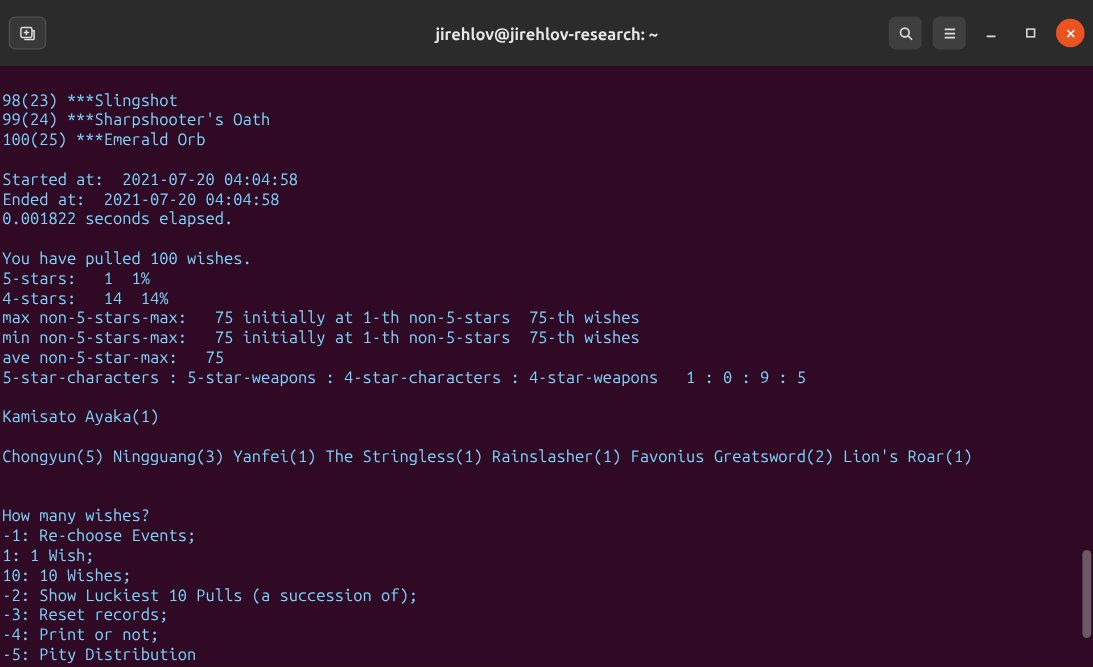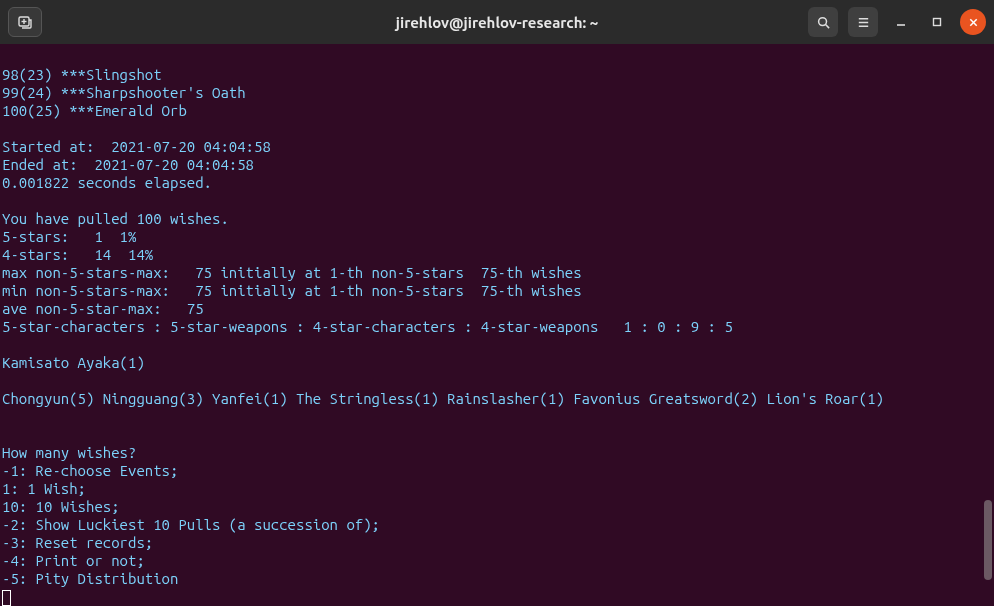--- a/index.html
+++ b/index.html
@@ -5,21 +5,21 @@
     * { margin: 0; padding: 0; box-sizing: border-box; }
     body {
       width: 994px;
       height: 606px;
       background: #300a24;
       font-family: "Ubuntu Mono", "DejaVu Sans Mono", monospace;
       overflow: hidden;
       position: relative;
     }
     .titlebar {
-      height: 44px;
+      height: 60px;
       background: #2b2b2b;
       display: flex;
       align-items: center;
       padding: 0 8px;
       position: relative;
     }
     .titlebar-left {
       display: flex;
       align-items: center;
     }

